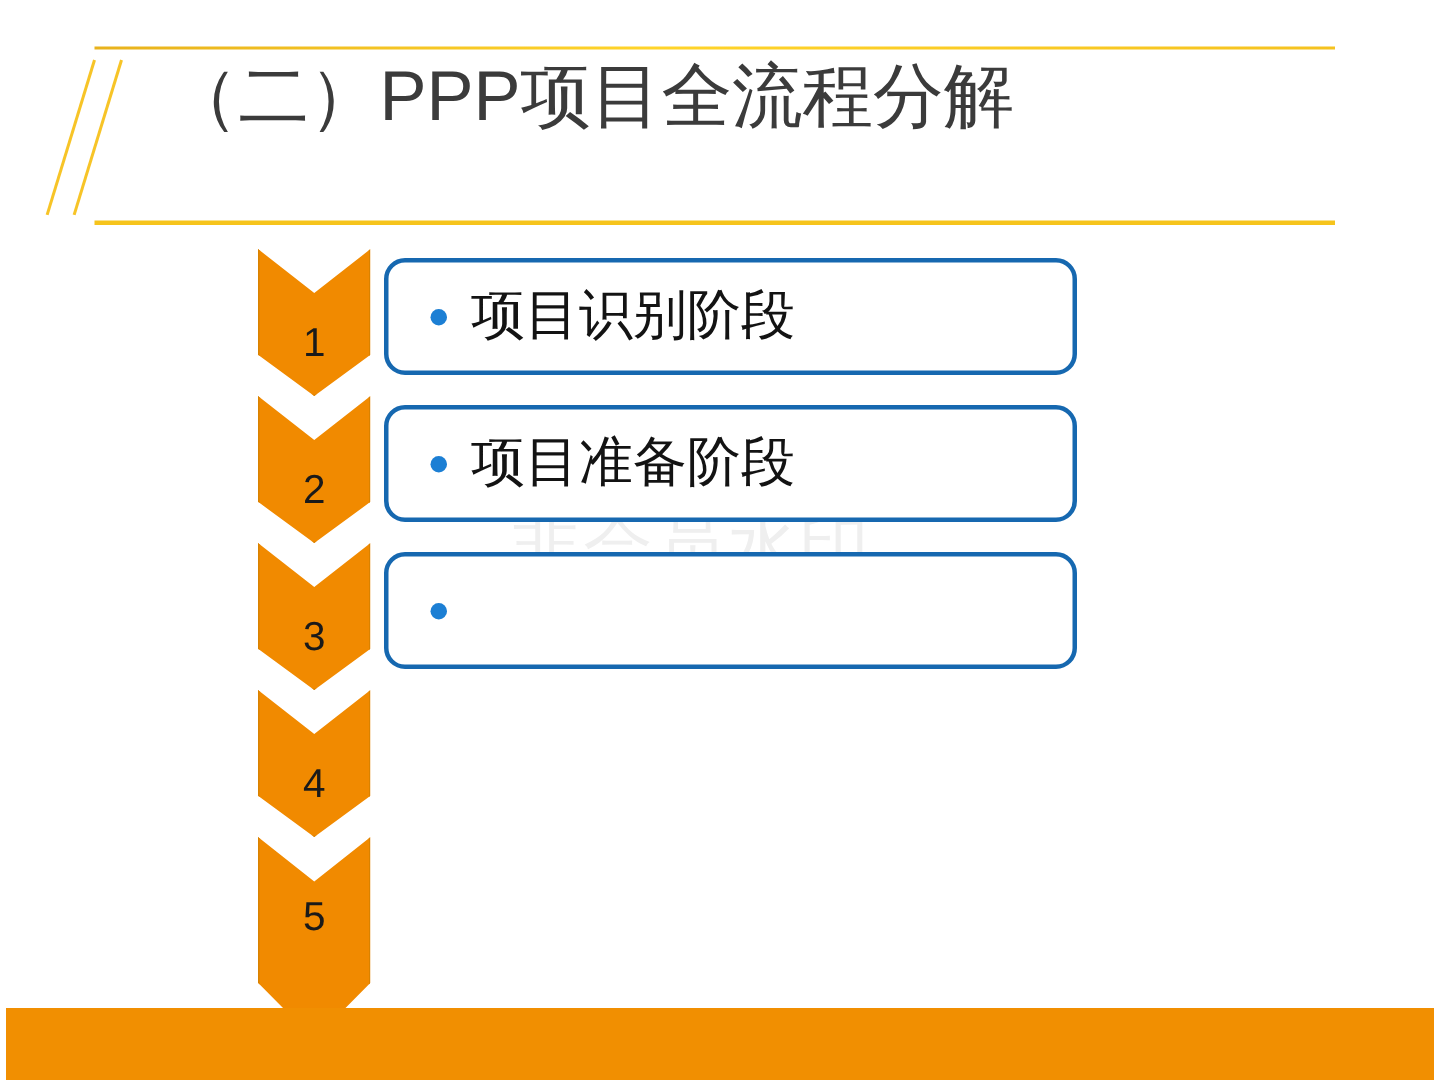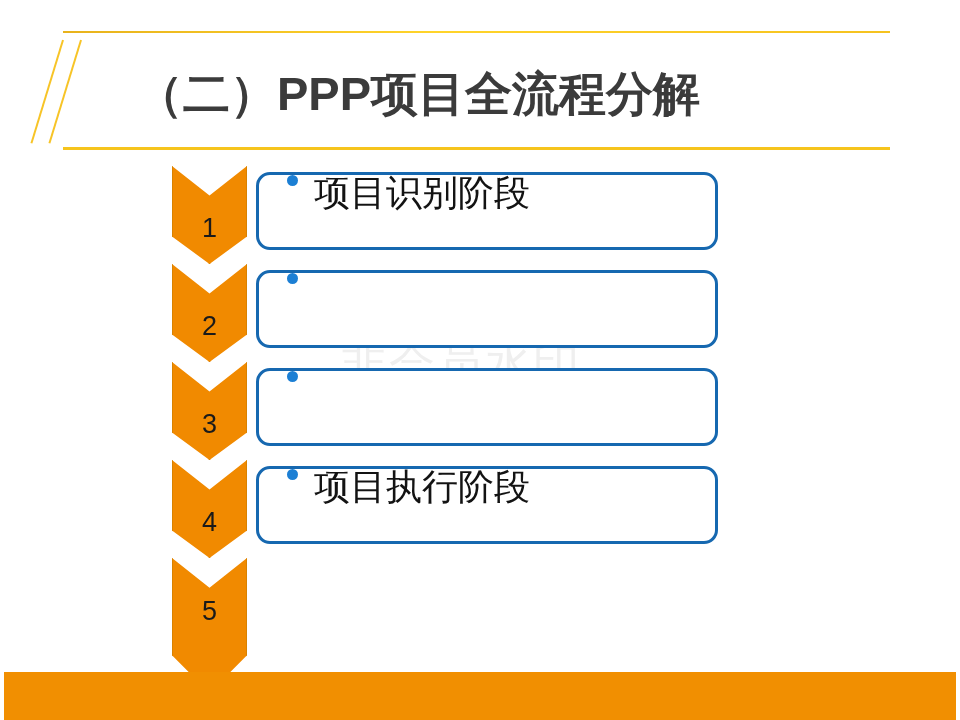--- a/index.html
+++ b/index.html
@@ -38,28 +38,27 @@
     transform: rotate(17deg);
   }
   .slash.two {
     left: 62px;  top: 40px;  height: 108px;
     transform: rotate(17deg);
   }
 
   #slide-title {
     position: absolute;
     left: 112px;
-    top: 70px;
+    top: 40px;
     font-size: 47px;
     line-height: 1.0;
     color: #3B3B3B;
     letter-spacing: 0px;
     white-space: nowrap;
-    font-weight: 700;
-    margin-left: 24px;
+    font-weight: 400;
   }
 
   
   #watermark {
     position: absolute;
     left: 341px;
     top: 333px;
     font-size: 46px;
     color: #EFEFEF;
     letter-spacing: 2px;
@@ -122,20 +121,21 @@
     position: absolute;
     left: 256px;
     top: 6px;
     width: 462px;
     height: 78px;
     box-sizing: border-box;
     border: 3px solid #1668B0;
     border-radius: 14px;
     background: #ffffff;
     display: flex;
+    align-items: center;
   }
   .bullet {
     width: 11px;
     height: 11px;
     border-radius: 50%;
     background: #1C7FD4;
     margin-left: 28px;
     flex: 0 0 auto;
   }
   .label-text {
@@ -184,42 +184,39 @@
       </div>
     </div>
 
     <div class="row" style="top:264px">
       <div class="chev">
         <div class="shape"></div>
         <div class="num">2</div>
       </div>
       <div class="label-box">
         <span class="bullet"></span>
+        <span class="label-text">项目准备阶段</span>
       </div>
     </div>
 
     <div class="row" style="top:362px">
       <div class="chev">
         <div class="shape"></div>
         <div class="num">3</div>
       </div>
       <div class="label-box">
         <span class="bullet"></span>
       </div>
     </div>
 
     <div class="row" style="top:460px">
       <div class="chev">
         <div class="shape"></div>
         <div class="num">4</div>
       </div>
-      <div class="label-box">
-        <span class="bullet"></span>
-        <span class="label-text">项目执行阶段</span>
-      </div>
     </div>
 
     <div class="row" style="top:558px">
       <div class="chev last">
         <div class="shape"></div>
         <div class="num">5</div>
       </div>
     </div>
 
   </div>

